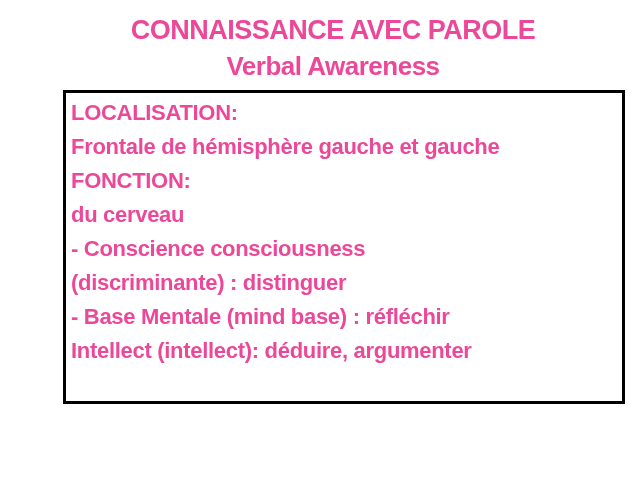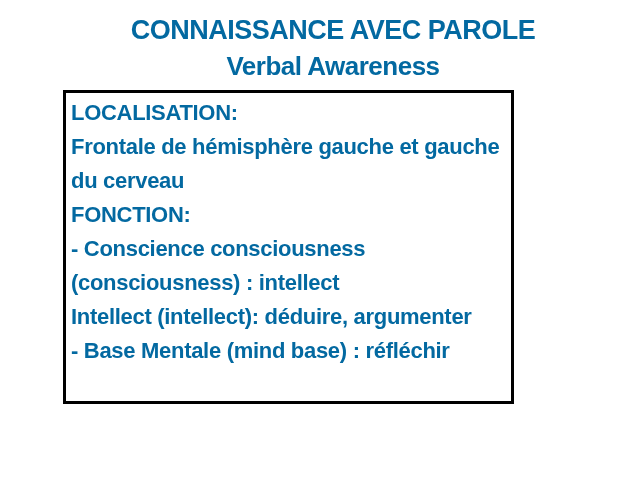--- a/index.html
+++ b/index.html
@@ -7,21 +7,21 @@
     padding: 0;
     background: #ffffff;
   }
   .slide {
     position: relative;
     width: 640px;
     height: 480px;
     background: #ffffff;
     overflow: hidden;
     font-family: "Liberation Sans", sans-serif;
-    color: #0369a1;
+    color: #ec4899;
   }
   .title-block {
     position: absolute;
     top: 12px;
     left: 0;
     width: 640px;
     text-align: center;
     transform: translateX(13px);
     font-weight: bold;
     line-height: 36px;
@@ -30,21 +30,21 @@
   .title-line-1 {
     font-size: 27px;
   }
   .title-line-2 {
     font-size: 26px;
   }
   .content-box {
     position: absolute;
     left: 63px;
     top: 90px;
-    width: 451px;
+    width: 562px;
     height: 314px;
     box-sizing: border-box;
     border: 3px solid #000000;
     background: #ffffff;
     padding: 3px 18px 0 5px;
     overflow: hidden;
   }
   .text-line {
     font-size: 22px;
     font-weight: bold;
@@ -59,21 +59,21 @@
 <div class="slide">
 
   <div class="title-block">
     <div class="title-line-1">CONNAISSANCE AVEC PAROLE</div>
     <div class="title-line-2">Verbal Awareness</div>
   </div>
 
   <div class="content-box">
     <div class="text-line">LOCALISATION:</div>
     <div class="text-line">Frontale de hémisphère gauche et gauche</div>
+    <div class="text-line">FONCTION:</div>
     <div class="text-line">du cerveau</div>
-    <div class="text-line">FONCTION:</div>
     <div class="text-line">- Conscience consciousness</div>
-    <div class="text-line">(consciousness) : intellect</div>
+    <div class="text-line">(discriminante) : distinguer</div>
+    <div class="text-line">- Base Mentale (mind base) : réfléchir</div>
     <div class="text-line">Intellect (intellect): déduire, argumenter</div>
-    <div class="text-line">- Base Mentale (mind base) : réfléchir</div>
   </div>
 
 </div>
 
 </body></html>

